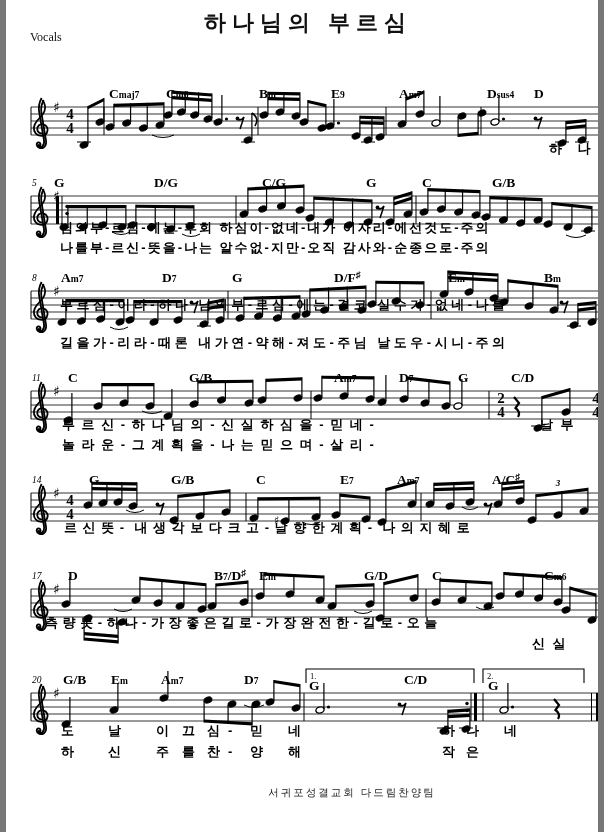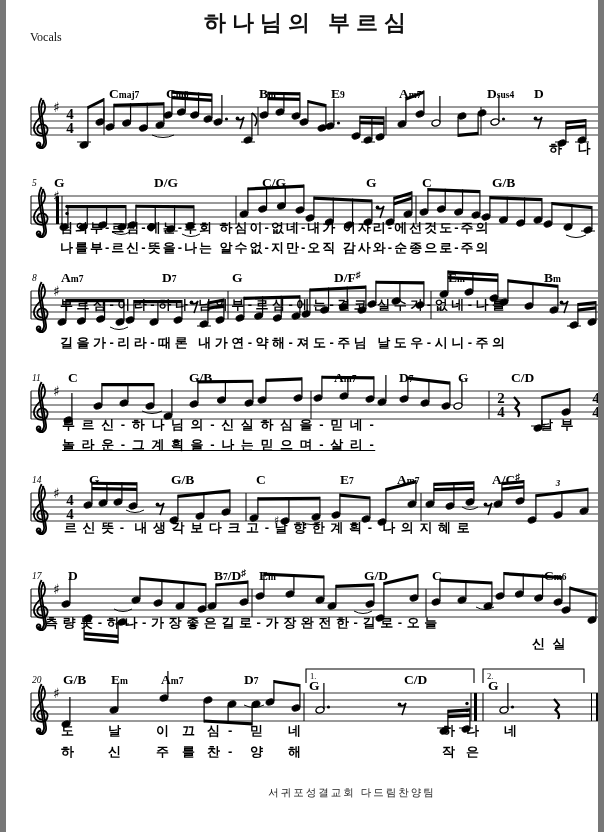--- a/index.html
+++ b/index.html
@@ -662,21 +662,21 @@
       </g>
     </svg>
   <div id="lyrics-layer">
       <div class="lyr" style="left: 543px; top: 140px; letter-spacing: 6px;">하 나</div>
       <div class="lyr" style="left: 54px; top: 219px; letter-spacing: 2px;">님의부-르심-에는-후회 하심이-없네-내가 이자리-에선것도-주의</div>
       <div class="lyr" style="left: 54px; top: 239px; letter-spacing: 2px;">나를부-르신-뜻을-나는 알수없-지만-오직 감사와-순종으로-주의</div>
       <div class="lyr" style="left: 54px; top: 296px; letter-spacing: 3.5px;">부르심-이라-하나 님의부-르심-에는-결코 실수가-없네-나를</div>
       <div class="lyr" style="left: 54px; top: 334px; letter-spacing: 3.5px;">길을가-리라-때론 내가연-약해-져도-주님 날도우-시니-주의</div>
       <div class="lyr" style="left: 56px; top: 416px; letter-spacing: 1.5px;">부 르 신 - 하 나 님 의 - 신 실 하 심 을 - 믿 네 -</div>
       <div class="lyr" style="left: 534px; top: 416px; letter-spacing: 2px;">날 부</div>
-      <div class="lyr" style="left: 56px; top: 436px; letter-spacing: 1.5px; text-decoration: underline;">놀 라 운 - 그 계 획 을 - 나 는 믿 으 며 - 살 리 -</div>
+      <div class="lyr" style="left: 56px; top: 436px; letter-spacing: 1.5px;">놀 라 운 - 그 계 획 을 - 나 는 믿 으 며 - 살 리 -</div>
       <div class="lyr" style="left: 58px; top: 512px; letter-spacing: 1px; margin-top: 7px;">르 신 뜻 -  내 생 각 보 다 크 고 - 날 향 한 계 획 -  나 의 지 혜 로</div>
       <div class="lyr" style="left: 39px; top: 614px; letter-spacing: 0.5px;">측 량 못 - 하 나 - 가 장 좋 은 길 로 - 가 장 완 전 한 - 길 로 - 오 늘</div>
       <div class="lyr" style="left: 526px; top: 635px; letter-spacing: 2px;">신 실</div>
       <div class="lyr" style="left: 55px; top: 722px; letter-spacing: 0px;">도</div>
       <div class="lyr" style="left: 102px; top: 722px; letter-spacing: 0px;">날</div>
       <div class="lyr" style="left: 150px; top: 722px; letter-spacing: 0px;">이</div>
       <div class="lyr" style="left: 176px; top: 722px; letter-spacing: 0px;">끄</div>
       <div class="lyr" style="left: 201px; top: 722px; letter-spacing: 0px;">심</div>
       <div class="lyr" style="left: 222px; top: 722px; letter-spacing: 0px;">-</div>
       <div class="lyr" style="left: 244px; top: 722px; letter-spacing: 0px;">믿</div>

